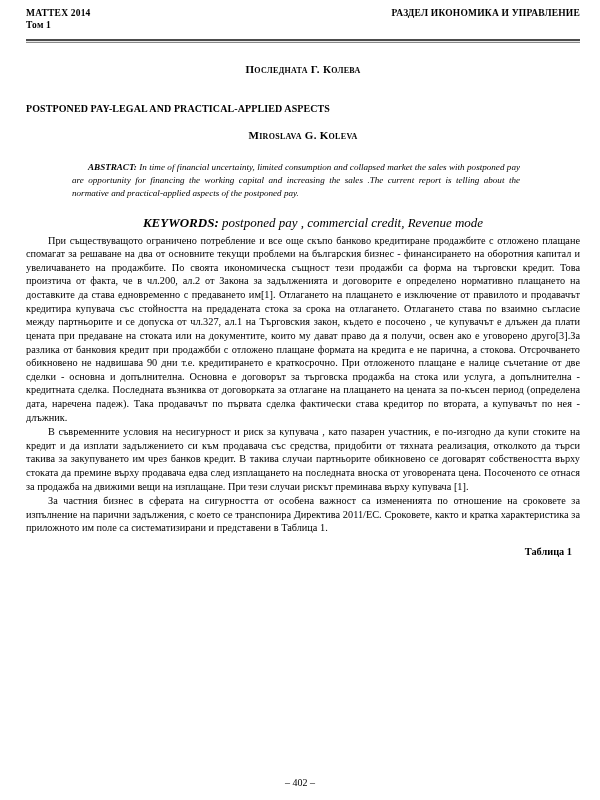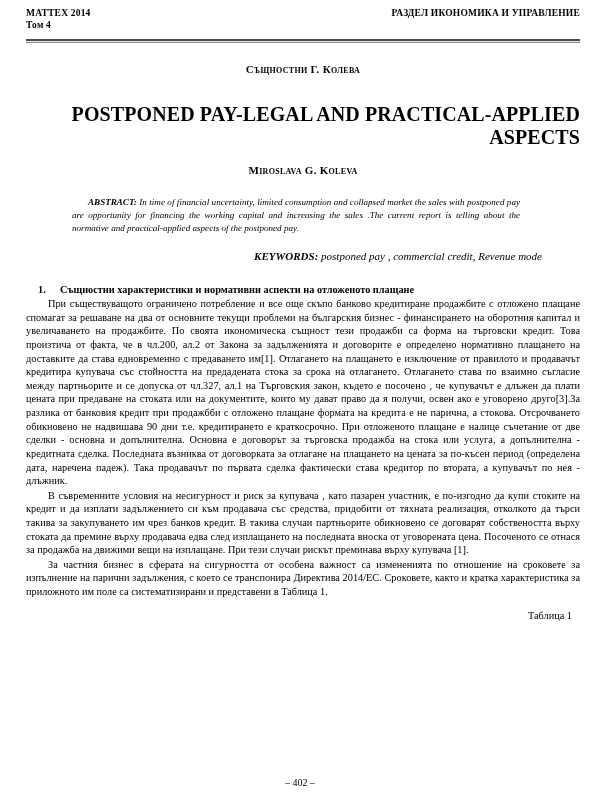--- a/index.html
+++ b/index.html
@@ -54,23 +54,23 @@
   }
   .author-bg {
     text-align: center;
     font-weight: bold;
     font-size: 11px;
     letter-spacing: .3px;
     margin-top: 20px;
     font-variant: small-caps;
   }
   .title-en {
-    text-align: right;
+    text-align: left;
     font-weight: bold;
-    font-size: 20px;
+    font-size: 10px;
     letter-spacing: .1px;
     margin-top: 28px;
   }
   .author-en {
     text-align: center;
     font-weight: bold;
     font-size: 11px;
     letter-spacing: .3px;
     margin-top: 15px;
     font-variant: small-caps;
@@ -85,23 +85,23 @@
     text-align: justify;
     text-indent: 16px;
   }
   .abstract b, .keywords b {
     font-weight: bold;
     font-style: italic;
   }
   .keywords {
     margin: 15px 38px 0 58px;
     font-style: italic;
-    font-size: 11px;
+    font-size: 13px;
     line-height: 1.4;
-    text-align: right;
+    text-align: center;
   }
 
   
   .section-head {
     margin: 19px 0 0 0;
     font-weight: bold;
     font-size: 10.3px;
     padding-left: 16px;
     text-indent: -2px;
     line-height: 1.2;
@@ -113,21 +113,21 @@
     line-height: 1.322;
     text-align: justify;
     text-indent: 22px;
     margin: 1px 0 0 0;
     hyphens: none;
   }
 
   .table-caption {
     margin-top: 11px;
     text-align: right;
-    font-weight: normal;
+    font-weight: bold;
     font-size: 10.3px;
     padding-right: 8px;
   }
 
   .folio {
     position: absolute;
     left: 0;
     right: 0;
     bottom: 12px;
     text-align: center;
@@ -135,44 +135,41 @@
   }
 </style>
 </head>
 <body>
 
 <div class="page">
 
   <div class="running-head">
     <div class="left">
       <div>MATTEX 2014</div>
-      <div>Том 4</div>
+      <div>Том 1</div>
     </div>
     <div class="right">РАЗДЕЛ  ИКОНОМИКА И УПРАВЛЕНИЕ</div>
   </div>
 
   <div class="rule"></div>
 
-  <div class="author-bg">Същностни Г. Колева</div>
+  <div class="author-bg">Последната Г. Колева</div>
 
   <div class="title-en">POSTPONED PAY-LEGAL AND PRACTICAL-APPLIED ASPECTS</div>
   <div class="author-en">Miroslava G. Koleva</div>
 
   <div class="abstract">
     <b>ABSTRACT:</b><span> In time of financial uncertainty, limited consumption and collapsed market the sales with postponed pay are opportunity for financing the working capital and increasing the sales .The current report is telling   about  the normative and practical-applied aspects of the postponed pay.</span>
   </div>
 
   <div class="keywords">
     <b>KEYWORDS:</b><span> postponed pay , commercial credit, Revenue mode</span>
   </div>
 
-  <div class="section-head">
-    <span class="section-num">1.</span><span>Същностни характеристики и нормативни аспекти на отложеното плащане</span>
-  </div>
 
   <p class="body-text">При съществуващото ограничено потребление и все още скъпо банково кредитиране продажбите с отложено плащане спомагат за решаване на два от основните текущи проблеми на българския бизнес - финансирането на оборотния капитал и увеличаването на продажбите. По своята икономическа същност тези продажби са форма на търговски кредит. Това произтича от факта, че в чл.200, ал.2 от Закона за задълженията и договорите е определено нормативно плащането на доставките да става едновременно с предаването им[1]. Отлагането на плащането е изключение от правилото и продавачът кредитира купувача със стойността на предадената стока за срока на отлагането. Отлагането става по взаимно съгласие между партньорите и се допуска от чл.327, ал.1 на Търговския закон, където е посочено , че купувачът е длъжен да плати цената при предаване на стоката или на документите, които му дават право да я получи, освен ако е уговорено друго[3].За разлика от банковия кредит при продажбби с отложено плащане формата на кредита е не парична, а стокова. Отсрочването обикновено не надвишава 90 дни т.е. кредитирането е краткосрочно. При отложеното плащане е налице съчетание от две сделки - основна и допълнителна. Основна е договорът за търговска продажба на стока или услуга, а допълнителна - кредитната сделка. Последната възниква от договорката за отлагане на плащането на цената за по-късен период (определена дата, наречена падеж). Така продавачът по първата сделка фактически става кредитор по втората, а купувачът по нея - длъжник.</p>
   <p class="body-text">В съвременните условия на несигурност и риск за купувача , като пазарен участник, е по-изгодно да купи стоките на кредит и да изплати задължението си към продавача със средства, придобити от тяхната реализация, отколкото да търси такива за закупуването им чрез банков кредит. В такива случаи партньорите обикновено се договарят собствеността върху стоката да премине върху продавача едва след изплащането на последната вноска от уговорената цена. Посоченото се отнася за продажба на движими вещи на изплащане. При тези случаи рискът преминава върху купувача [1].</p>
-  <p class="body-text">За частния бизнес в сферата на сигурността от особена важност са измененията по отношение на сроковете за изпълнение на парични задължения, с което се транспонира Директива 2014/ЕС. Сроковете, както и кратка характеристика за приложното им поле са систематизирани и представени в Таблица 1.</p>
+  <p class="body-text">За частния бизнес в сферата на сигурността от особена важност са измененията по отношение на сроковете за изпълнение на парични задължения, с което се транспонира Директива 2011/ЕС. Сроковете, както и кратка характеристика за приложното им поле са систематизирани и представени в Таблица 1.</p>
 
   <div class="table-caption">Таблица 1</div>
 
   <div class="folio">– 402 –</div>
 </div>
 
 </body></html>

